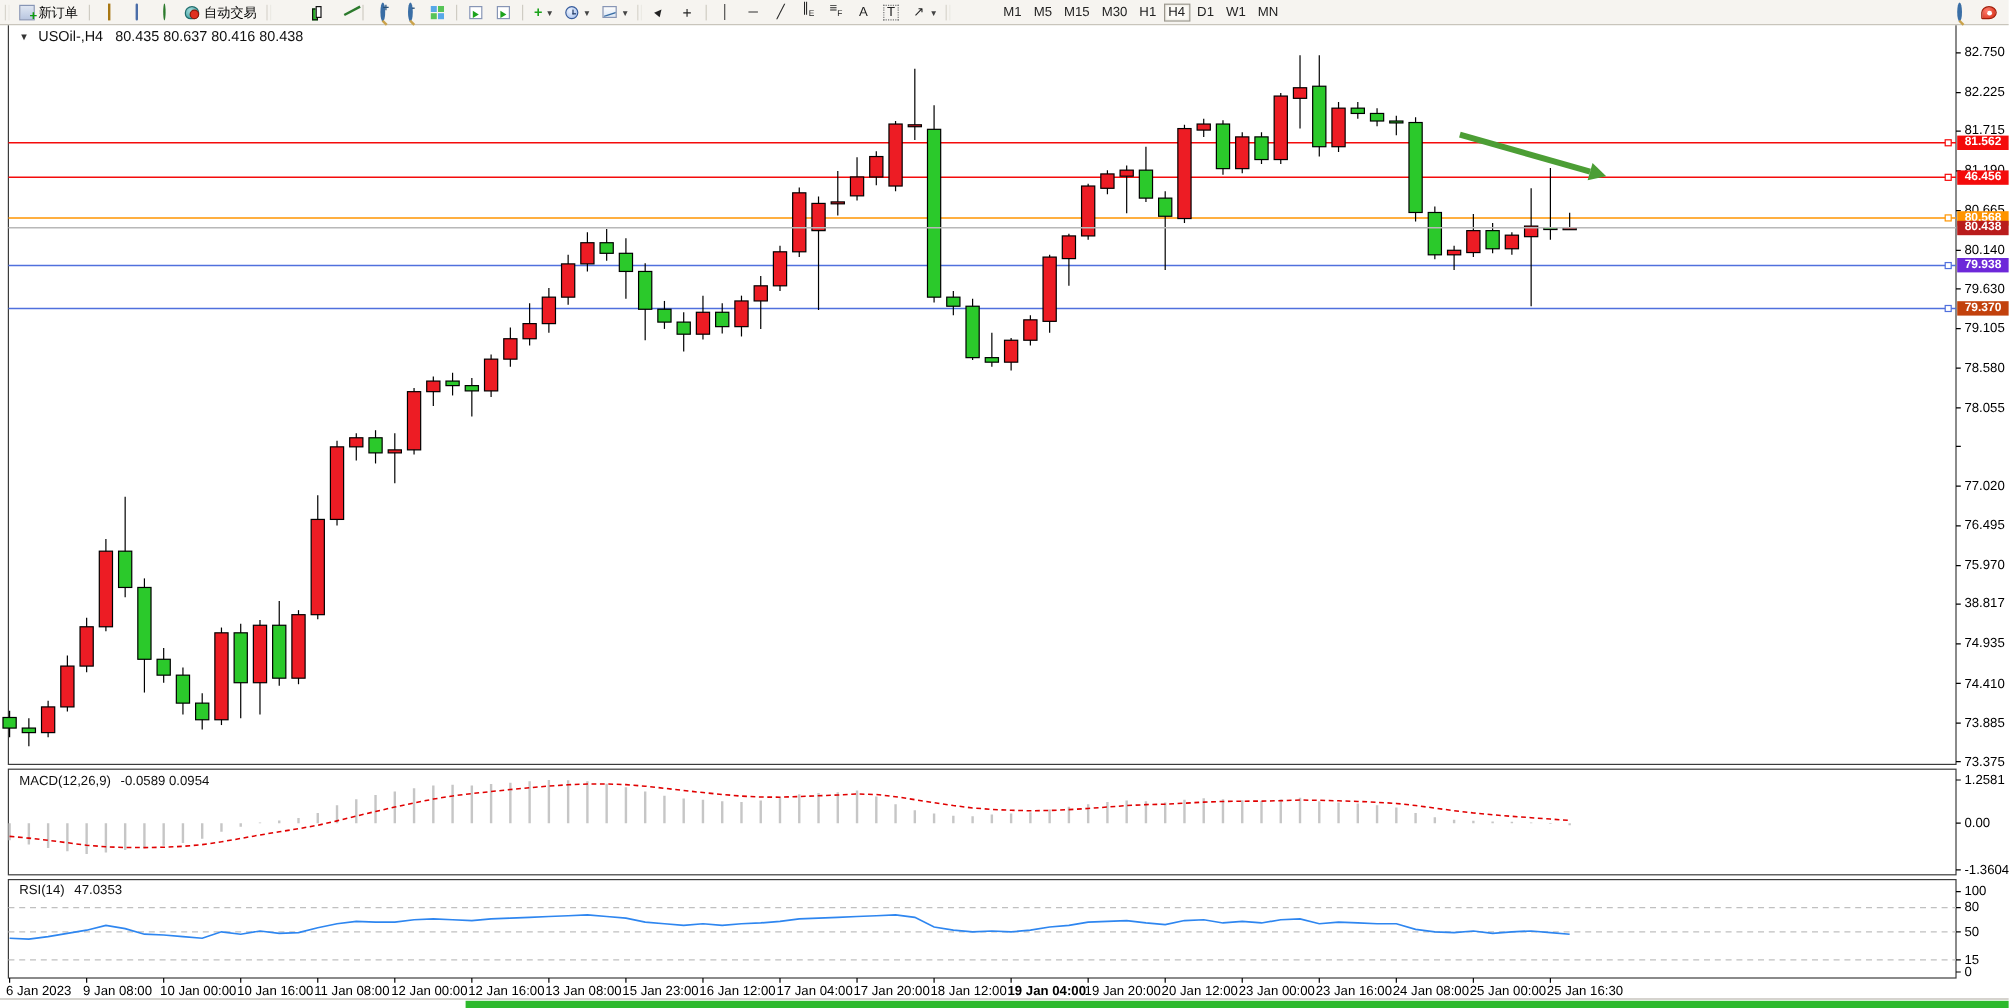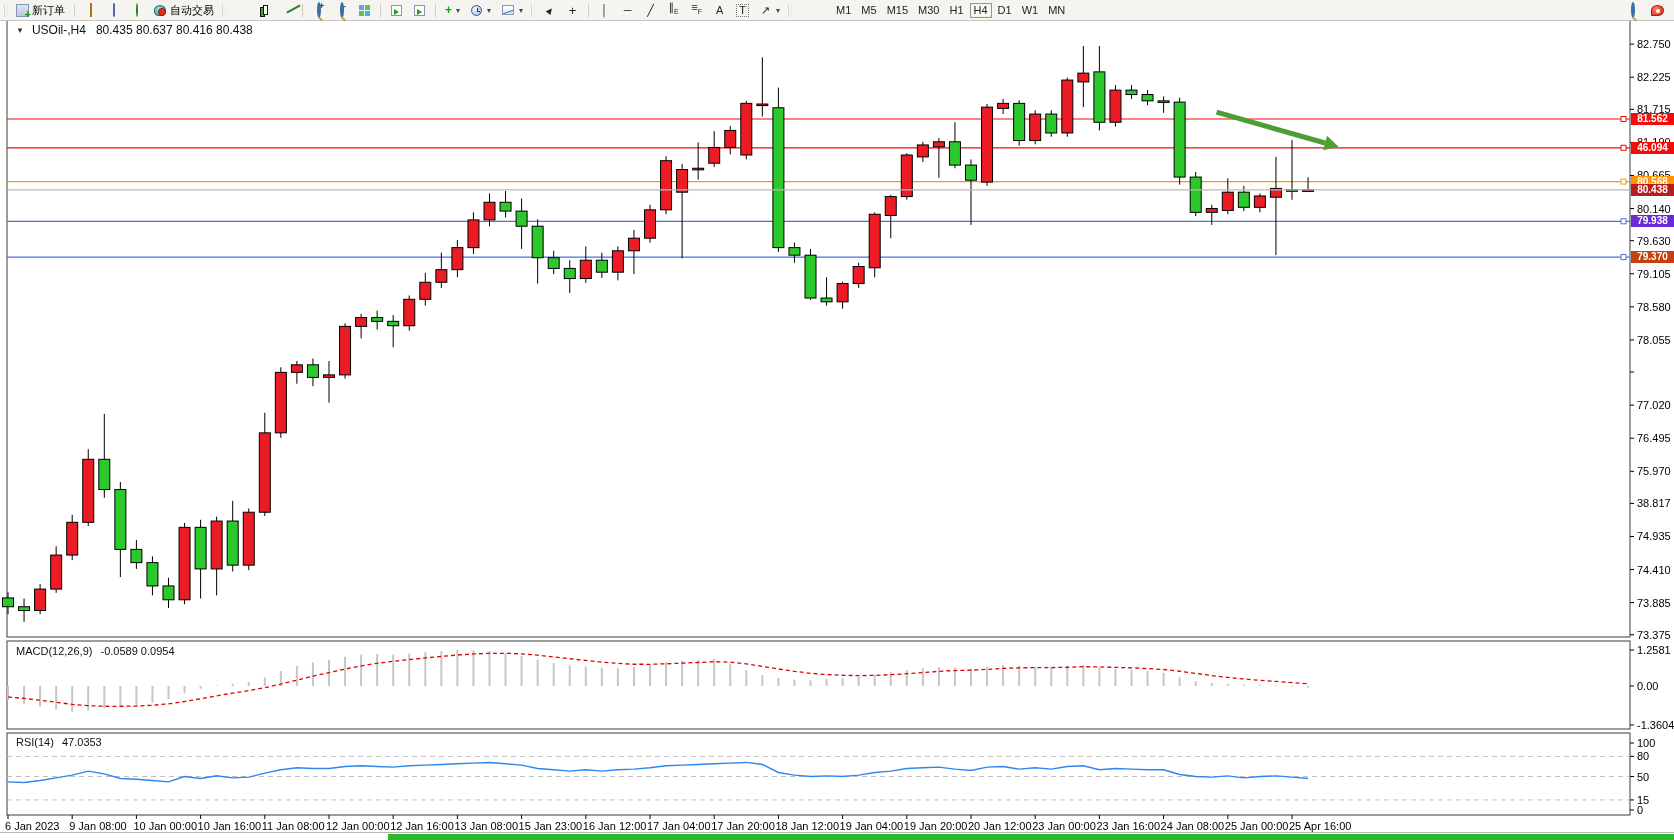--- a/index.html
+++ b/index.html
@@ -578,30 +578,30 @@
         <div class="time-label" style="left: 197.6px;">10 Jan 16:00</div>
         <div class="time-label" style="left: 261.8px;">11 Jan 08:00</div>
         <div class="time-label" style="left: 326px;">12 Jan 00:00</div>
         <div class="time-label" style="left: 390.2px;">12 Jan 16:00</div>
         <div class="time-label" style="left: 454.4px;">13 Jan 08:00</div>
         <div class="time-label" style="left: 518.6px;">15 Jan 23:00</div>
         <div class="time-label" style="left: 582.8px;">16 Jan 12:00</div>
         <div class="time-label" style="left: 647px;">17 Jan 04:00</div>
         <div class="time-label" style="left: 711.2px;">17 Jan 20:00</div>
         <div class="time-label" style="left: 775.4px;">18 Jan 12:00</div>
-        <div class="time-label" style="left: 839.6px;">19 Jan 04:00</div>
+        <div class="time-label" style="left: 839.6px; font-weight: bold;">19 Jan 04:00</div>
         <div class="time-label" style="left: 903.8px;">19 Jan 20:00</div>
         <div class="time-label" style="left: 968px;">20 Jan 12:00</div>
         <div class="time-label" style="left: 1032.2px;">23 Jan 00:00</div>
         <div class="time-label" style="left: 1096.4px;">23 Jan 16:00</div>
         <div class="time-label" style="left: 1160.6px;">24 Jan 08:00</div>
         <div class="time-label" style="left: 1224.8px;">25 Jan 00:00</div>
-        <div class="time-label" style="left: 1289px;">25 Apr 16:00</div>
+        <div class="time-label" style="left: 1289px;">25 Jan 16:30</div>
         <div class="lvl-label" style="top: 95.984px; background: rgb(244, 11, 11);">81.562</div>
-        <div class="lvl-label" style="top: 124.775px; background: rgb(244, 11, 11);">46.094</div>
+        <div class="lvl-label" style="top: 124.775px; background: rgb(244, 11, 11);">46.456</div>
         <div class="lvl-label" style="top: 158.606px; background: rgb(255, 149, 0);">80.568</div>
         <div class="lvl-label" style="top: 198.296px; background: #6d28d9;">79.938</div>
         <div class="lvl-label" style="top: 234.08px; background: #c2410c;">79.370</div>
         <div class="lvl-label" style="top: 166.796px; background: #b91c1c;">80.438</div>
       </div>
   </div>
 
   <div class="bottom-strip">
     <div class="green"></div>
   </div>

